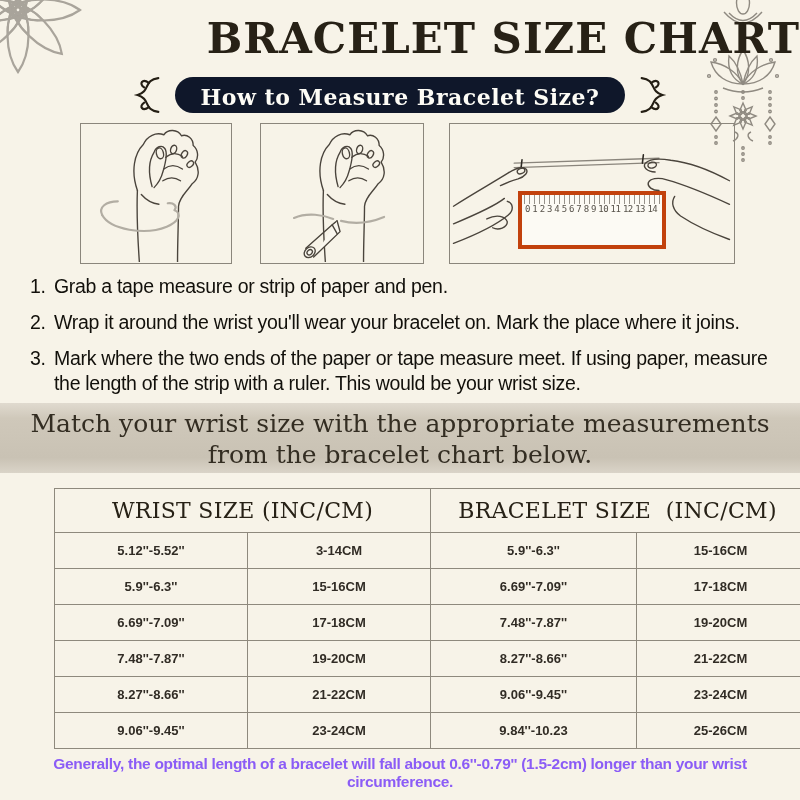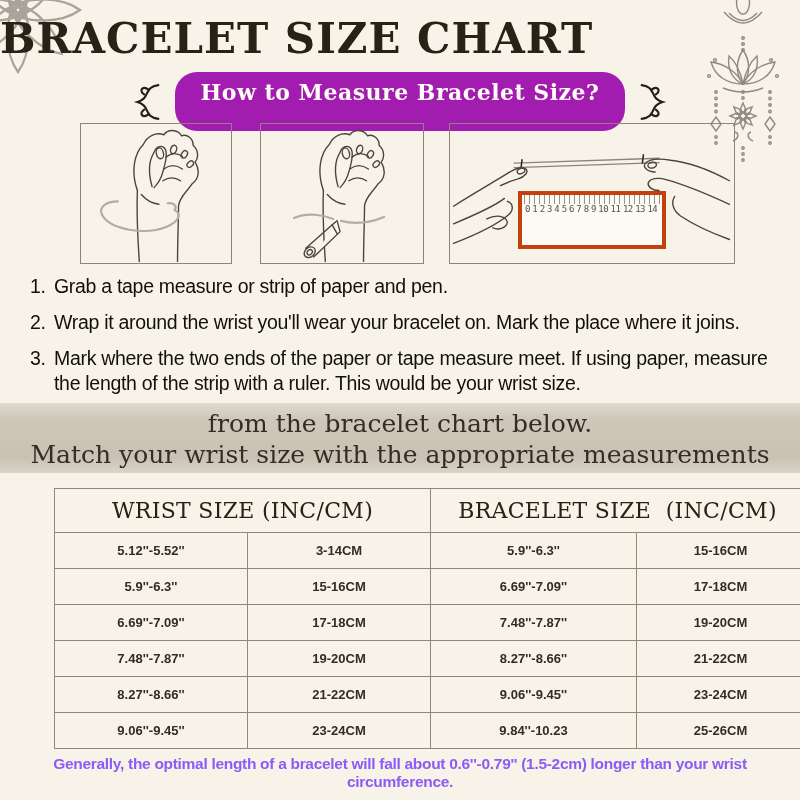--- a/index.html
+++ b/index.html
@@ -4,30 +4,30 @@
 <style>
   html,body{margin:0;padding:0;}
   #page{
     position:relative;width:800px;height:800px;overflow:hidden;
     background:#f7f3e8;
     font-family:"Liberation Sans",sans-serif;color:#1d1914;
   }
   .abs{position:absolute;}
   
   #title{
-    top:14px;left:0;width:800px;text-align:left;
+    top:14px;left:0;width:800px;text-align:right;
     font-family:"DejaVu Serif",serif;font-weight:700;font-size:42px;
     letter-spacing:1px;color:#272116;
   }
   
   #badge-row{top:72px;left:0;width:800px;display:flex;justify-content:center;align-items:center;gap:12px;}
   #badge-pill{
-    background:#a21caf;color:#fdfcf6;border-radius:22px;
+    background:#0f172a;color:#fdfcf6;border-radius:22px;
     font-family:"DejaVu Serif",serif;font-weight:700;font-size:22px;
-    padding:7px 26px 26px;letter-spacing:.5px;
+    padding:7px 26px 3px;letter-spacing:.5px;
   }
   .brace-orn svg{display:block;}
   
   .step-box{position:absolute;top:123px;height:141px;border:1.5px solid #8b867c;box-sizing:border-box;background:transparent;}
   #box1{left:80px;width:152px;}
   #box2{left:260px;width:164px;}
   #box3{left:449px;width:286px;}
   .step-box svg{display:block;margin:0 auto;}
   
   #ruler{
@@ -278,22 +278,22 @@
       <span class="num">2.</span>
       <span class="txt">Wrap it around the wrist you'll wear your bracelet on. Mark the place where it joins.</span>
     </div>
     <div class="instr">
       <span class="num">3.</span>
       <span class="txt">Mark where the two ends of the paper or tape measure meet. If using paper, measure the length of the strip with a ruler. This would be your wrist size.</span>
     </div>
   </div>
 
   <div id="banner" class="abs">
+    <div>Match your wrist size with the appropriate measurements</div>
     <div>from the bracelet chart below.</div>
-    <div>Match your wrist size with the appropriate measurements</div>
   </div>
 
   <table id="size-table" class="abs">
     <colgroup>
         <col style="width:193px">
         <col style="width:183px">
         <col style="width:206px">
         <col style="width:168px">
       </colgroup>
     <tbody>

